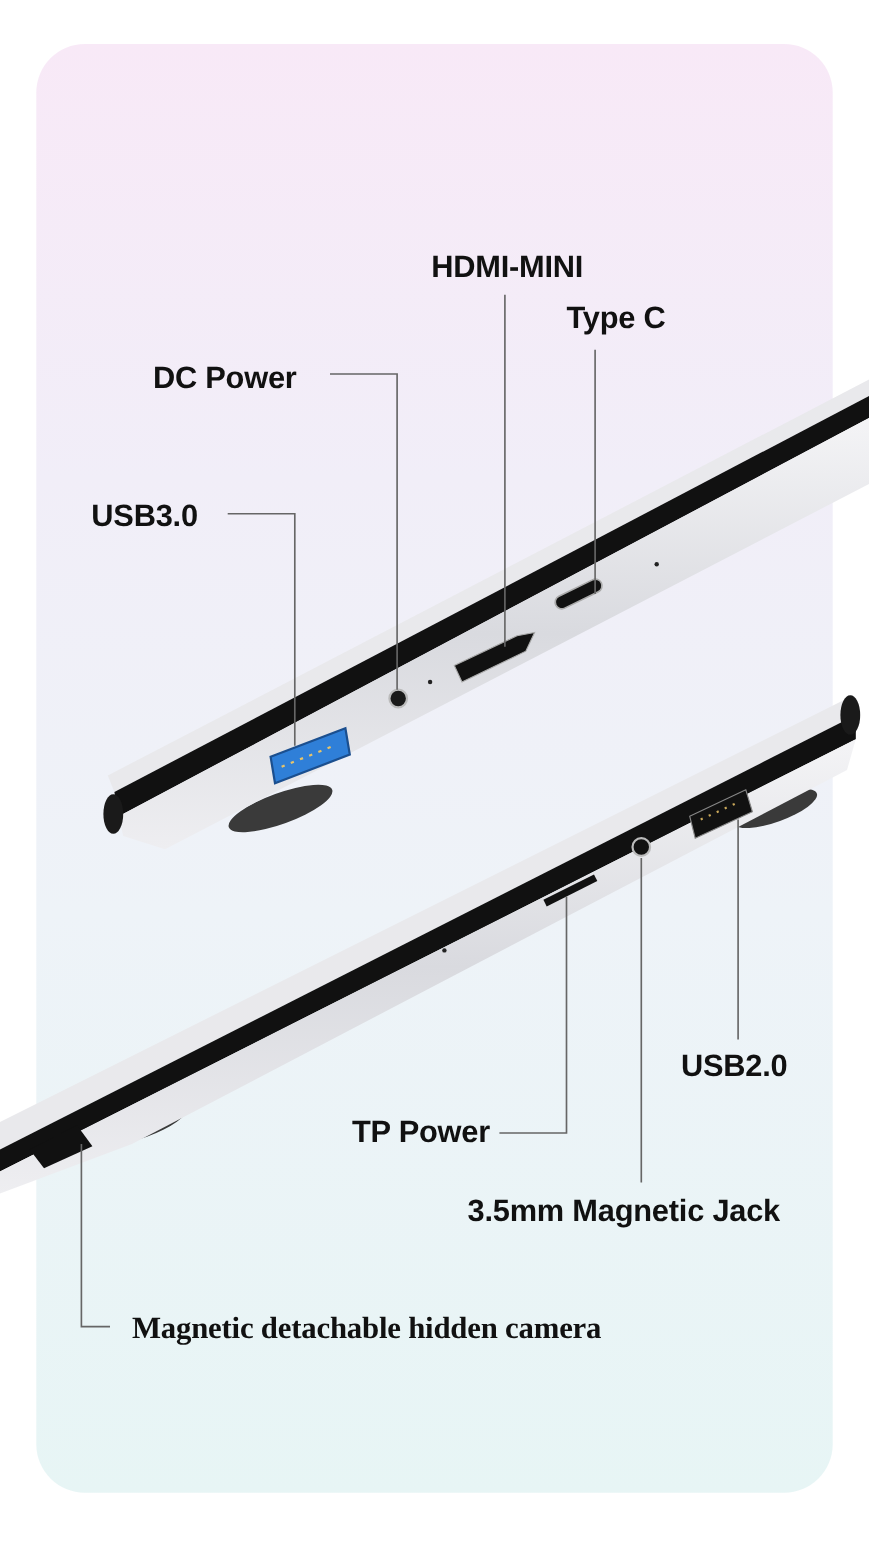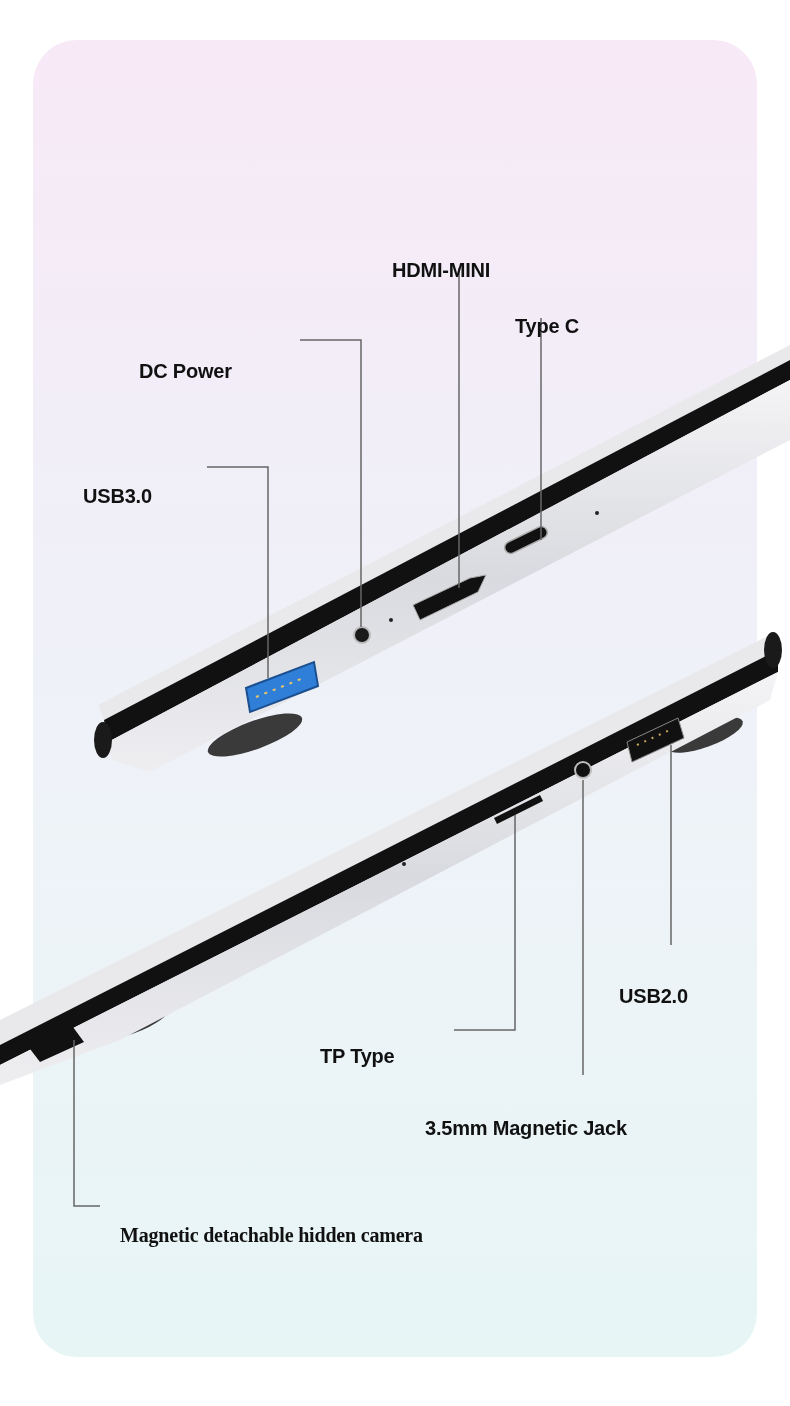--- a/index.html
+++ b/index.html
@@ -1,20 +1,20 @@
 <!DOCTYPE html>
 <html><head>
 <meta charset="utf-8">
 <style>
   html,body{margin:0;padding:0;background:#ffffff;}
   body{width:790px;height:1406px;position:relative;overflow:hidden;font-family:"Liberation Sans",sans-serif;}
   .card{position:absolute;left:33px;top:40px;width:724px;height:1317px;border-radius:44px;
     background:linear-gradient(180deg,#f8e9f7 0%,#f1eef8 30%,#eef3f8 60%,#e7f5f5 100%);overflow:hidden;}
   svg.art{position:absolute;left:0;top:0;width:790px;height:1406px;}
-  .label{position:absolute;font-weight:bold;color:#111;font-size:20px;line-height:1;white-space:nowrap;letter-spacing:-0.2px;margin-top:31px;}
+  .label{position:absolute;font-weight:bold;color:#111;font-size:28px;line-height:1;white-space:nowrap;letter-spacing:-0.2px;}
 </style>
 </head>
 <body>
 
 <div class="card"></div>
 
 <svg class="art" viewBox="0 0 790 1406">
   <defs>
     <linearGradient id="silver" x1="0" y1="0" x2="0" y2="1">
       <stop offset="0" stop-color="#f4f4f6"></stop>
@@ -71,19 +71,19 @@
     <polyline points="459,268 459,588"></polyline>
     <polyline points="541,318 541,540"></polyline>
     <polyline points="671,745 671,945"></polyline>
     <polyline points="454,1030 515,1030 515,815"></polyline>
     <polyline points="583,780 583,1075"></polyline>
     <polyline points="74,1040 74,1206 100,1206"></polyline>
   </g>
 </svg>
 
 <div class="label" style="left:392px;top:229px;">HDMI-MINI</div>
-<div class="label" style="left:515px;top:285px;">Type C</div>
+<div class="label" style="left:515px;top:275px;">Type C</div>
 <div class="label" style="left:139px;top:330px;">DC Power</div>
 <div class="label" style="left:83px;top:455px;">USB3.0</div>
 <div class="label" style="left:619px;top:955px;">USB2.0</div>
-<div class="label" style="left:320px;top:1015px;">TP Type</div>
+<div class="label" style="left:320px;top:1015px;">TP Power</div>
 <div class="label" style="left:425px;top:1087px;">3.5mm Magnetic Jack</div>
 <div class="label" style="left:120px;top:1194px;font-family:Liberation Serif, serif;">Magnetic detachable hidden camera</div>
 
 </body></html>

